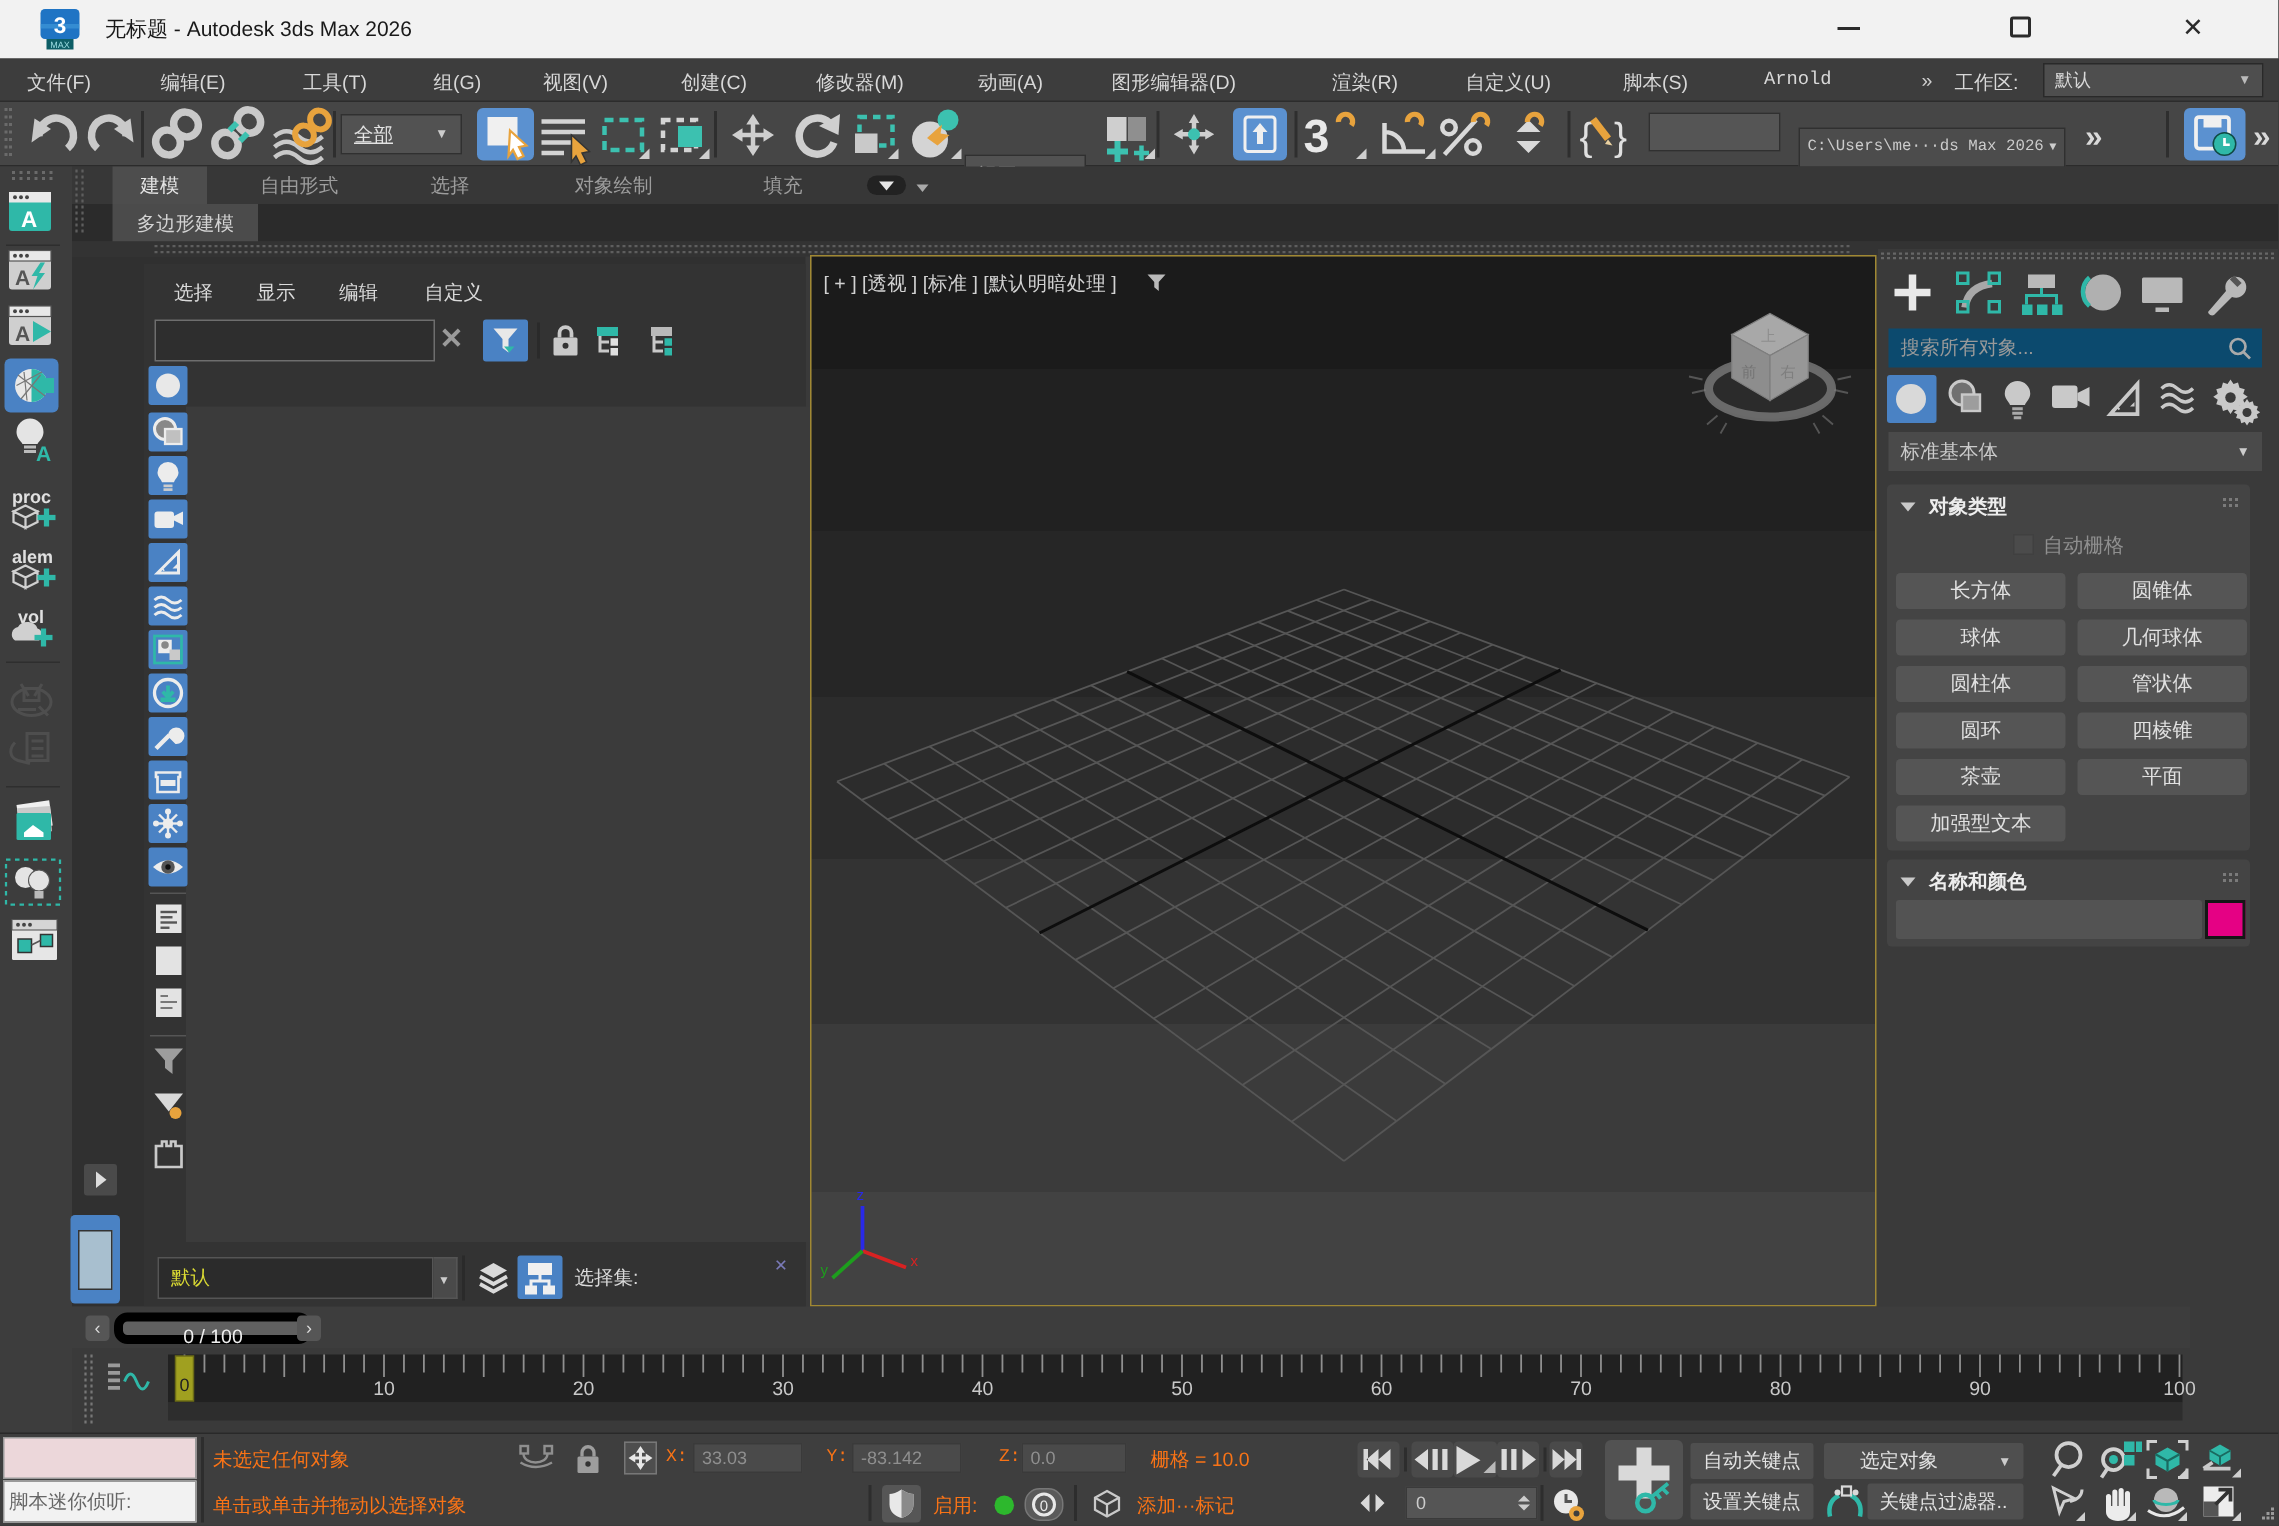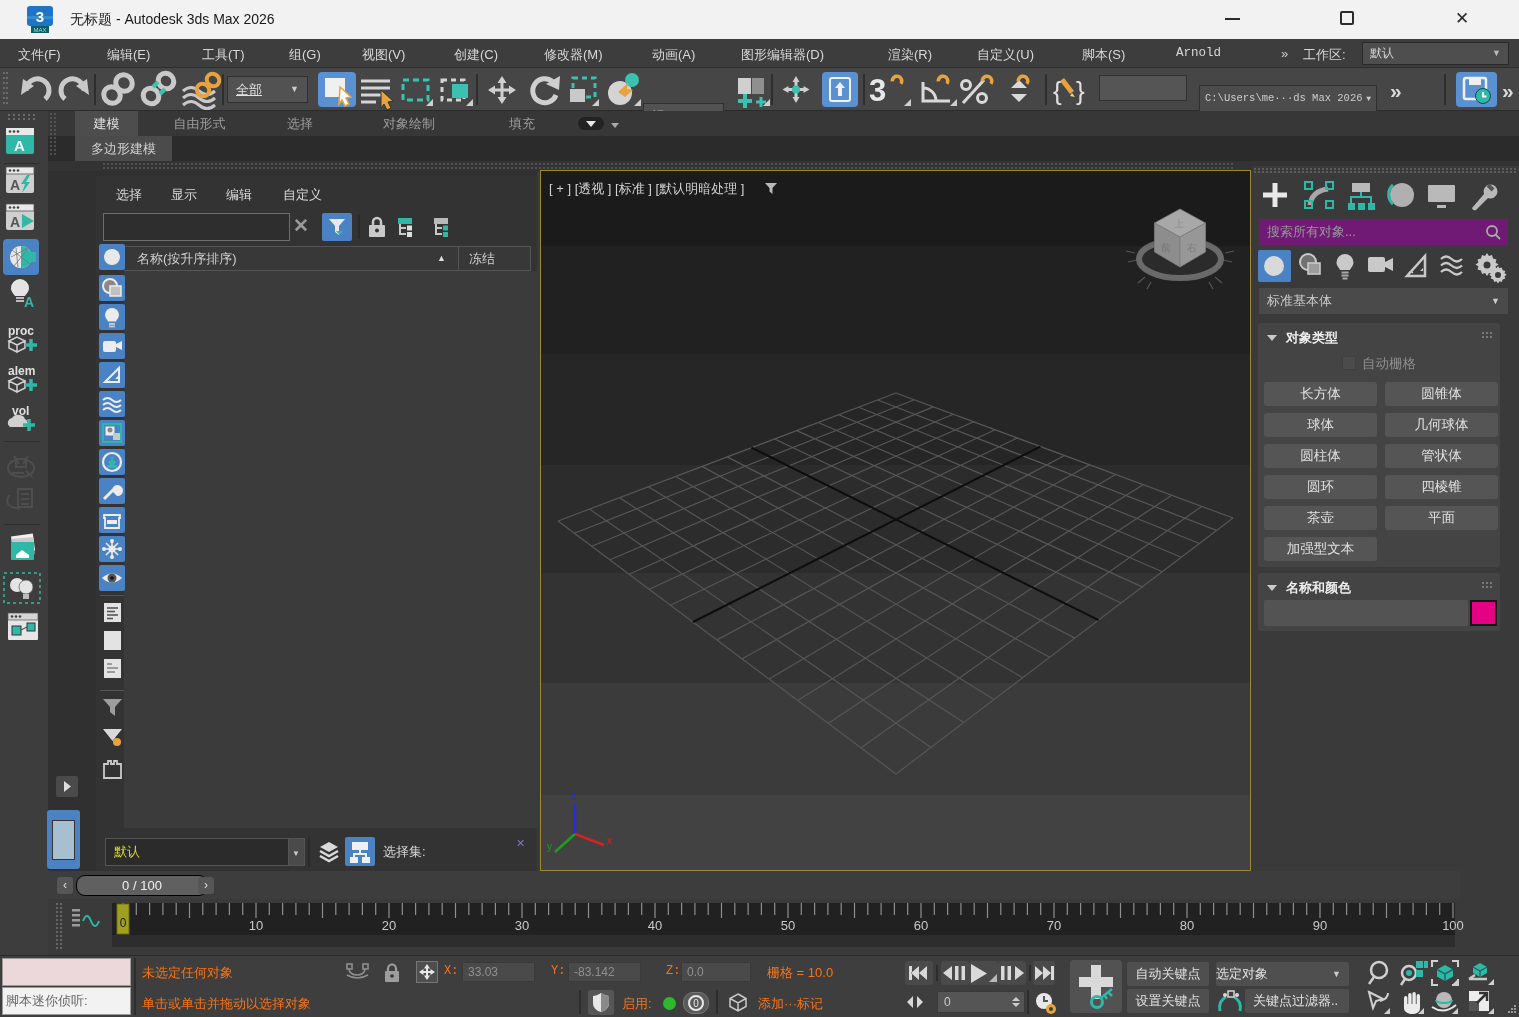--- a/index.html
+++ b/index.html
@@ -38,21 +38,21 @@
 #xbottom { left:96px; top:835px; width:441px; height:33px; }
 
 #viewport { left:540px; top:170px; width:711px; height:701px; border:1px solid #a08833;
   background:linear-gradient(to bottom,
    #1b1b1b 0px,#1b1b1b 75px,#212121 75px,#212121 183px,#262626 183px,#262626 294px,
    #2c2c2c 294px,#2c2c2c 402px,#333333 402px,#333333 512px,#3b3b3b 512px,#3b3b3b 624px,
    #424242 624px,#424242 701px); }
 #vplabel { left:8px; top:9px; font-size:13px; color:#d2d2d2; }
 
 #rpanel { left:1252px; top:166px; width:267px; height:789px; background:#3a3a3a; }
-#rsearch { left:7px; top:53px; width:249px; height:26px; background:#701a75; color:#999; font-size:13px; line-height:26px; padding-left:8px; }
+#rsearch { left:7px; top:53px; width:249px; height:26px; background:#0c4a6e; color:#999; font-size:13px; line-height:26px; padding-left:8px; }
 #rdrop { left:7px; top:122px; width:249px; height:26px; background:#4a4a4a; color:#cbcbcb; font-size:13px; line-height:26px; padding-left:8px; }
 .rollout { position:absolute; left:6px; width:242px; background:#444444; border-radius:3px; }
 .rhead { position:absolute; left:28px; top:6px; font-size:13px; font-weight:bold; color:#ededed; }
 .pbtn { position:absolute; width:113px; height:24px; background:#555555; border-radius:3px;
   font-size:13.5px; color:#e0e0e0; text-align:center; line-height:24px; }
 
 #slider { left:48px; top:871px; width:1412px; height:28px; background:#3d3d3d; }
 #trackwrap { left:48px; top:899px; width:1412px; height:52px; background:#3a3a3a; }
 #ruler { left:64px; top:4px; width:1343px; height:32px; background:#212121; }
 #rulerb { left:64px; top:36px; width:1343px; height:12px; background:#2d2d2d; }
@@ -461,25 +461,20 @@
       <rect x="11" y="10.5" width="5" height="5" fill="#e0e0e0"></rect>
         <rect x="11" y="17" width="5" height="5" fill="#e0e0e0"></rect>
     </svg>
     <svg style="left:336px;top:39px;" width="30" height="24">
       <rect x="2" y="3" width="14" height="6" fill="#b9b9b9"></rect>
       <path d="M 4 9 v 11 M 4 13 h 6 M 4 19 h 6" stroke="#c9c9c9" stroke-width="2" fill="none"></path>
       <rect x="11" y="10.5" width="5" height="5" fill="#2fb8a8"></rect>
         <rect x="11" y="17" width="5" height="5" fill="#2fb8a8"></rect>
     </svg>
 
-    <div class="abs" id="xheader">
-      <span style="position:absolute;left:13px;">名称(按升序排序)</span>
-      <span style="position:absolute;left:313px;font-size:9px;color:#ddd;">▲</span>
-      <span style="position:absolute;left:334px;border-left:1px solid #555;padding-left:10px;height:23px;">冻结</span>
-    </div>
     <div class="abs" id="xlist"></div>
 
     <div class="sbtn" style="top:68px;">
         <svg width="26" height="26">
           <circle cx="13" cy="13" r="8" fill="#e8e8e8"></circle>
         </svg>
       </div>
 
     <div class="sbtn" style="top:99px;">
         <svg width="26" height="26">
@@ -824,21 +819,21 @@
             <rect x="8" y="4" width="2" height="2"></rect>
           </g>
         </svg>
       <div class="abs" style="left:6px;top:27px;width:204px;height:26px;background:#535353;border-radius:2px;"></div>
       <div class="abs" style="left:212px;top:27px;width:27px;height:26px;background:#e50184;border:2px solid #161616;"></div>
     </div>
   </div>
 
   <div class="abs" id="slider">
     <div class="abs" style="left:9px;top:6px;width:16px;height:17px;background:#565656;border-radius:3px;color:#ddd;font-size:12px;text-align:center;line-height:16px;">‹</div>
-    <div class="abs" style="left:28px;top:4px;width:132px;height:21px;background:#606060;border:1px solid #000000;border-radius:9px;color:#f0f0f0;font-size:13px;text-align:center;line-height:19px;">0 / 100</div>
+    <div class="abs" style="left:28px;top:4px;width:132px;height:21px;background:#606060;border:6px solid #000000;border-radius:9px;color:#f0f0f0;font-size:13px;text-align:center;line-height:19px;">0 / 100</div>
     <div class="abs" style="left:150px;top:6px;width:16px;height:17px;background:#565656;border-radius:3px;color:#ddd;font-size:12px;text-align:center;line-height:16px;">›</div>
   </div>
   <div class="abs" id="trackwrap">
     <svg style="left:7px;top:4px;" width="10" height="46">
         <line x1="2" y1="0" x2="2" y2="46" stroke="#777" stroke-width="1.5" stroke-dasharray="2 2"></line>
         <line x1="6" y1="0" x2="6" y2="46" stroke="#777" stroke-width="1.5" stroke-dasharray="2 2"></line>
       </svg>
     <svg style="left:22px;top:6px;" width="34" height="26">
       <g fill="#9a9a9a">
           <rect x="2" y="4" width="8" height="2.5"></rect>
@@ -1064,21 +1059,21 @@
 
     <div class="abs" style="left:1070px;top:4px;width:52px;height:53px;background:#525252;border-radius:4px;">
       <svg width="52" height="53">
         <path d="M 26 5 v 34 M 9 22 h 34" stroke="#d9d9d9" stroke-width="10"></path>
         <circle cx="27" cy="42" r="5.5" fill="none" stroke="#2fb8a8" stroke-width="3"></circle>
         <path d="M 31 38 l 11 -9 M 38 32 l 4 4 M 34 35 l 3 4" stroke="#2fb8a8" stroke-width="2.5" fill="none"></path>
       </svg>
     </div>
     <div class="abs" style="left:1127px;top:6px;width:82px;height:24px;background:#4f4f4f;border-radius:2px;color:#e2e2e2;font-size:13px;text-align:center;line-height:24px;">自动关键点</div>
     <div class="abs" style="left:1127px;top:33px;width:82px;height:24px;background:#4f4f4f;border-radius:2px;color:#e2e2e2;font-size:13px;text-align:center;line-height:24px;">设置关键点</div>
-    <div class="abs" style="left:1216px;top:6px;width:133px;height:24px;background:#4f4f4f;border-radius:2px;color:#e2e2e2;font-size:13px;line-height:24px;padding-left:0;">选定对象<span style="position:absolute;right:8px;top:0;font-size:9px;color:#ccc;">▼</span></div>
+    <div class="abs" style="left:1216px;top:6px;width:133px;height:24px;background:#4f4f4f;border-radius:2px;color:#e2e2e2;font-size:13px;line-height:24px;padding-left:24px;">选定对象<span style="position:absolute;right:8px;top:0;font-size:9px;color:#ccc;">▼</span></div>
     <svg style="left:1216px;top:33px;" width="28" height="26">
       <path d="M 4 22 q -2 -10 6 -14 M 24 22 q 2 -10 -6 -14" stroke="#2fb8a8" stroke-width="3" fill="none"></path>
       <circle cx="9" cy="6" r="2" fill="#d9d9d9"></circle>
         <rect x="12" y="2" width="6" height="6" fill="none" stroke="#d9d9d9" stroke-width="1.5"></rect>
         <circle cx="21" cy="6" r="2" fill="#d9d9d9"></circle>
     </svg>
     <div class="abs" style="left:1245px;top:33px;width:104px;height:24px;background:#4f4f4f;border-radius:2px;color:#e2e2e2;font-size:13px;line-height:24px;padding-left:8px;">关键点过滤器..</div>
 
     <svg style="left:1366px;top:3px;" width="150" height="56">
       <g stroke="#d0d0d0" stroke-width="2.5" fill="none">

